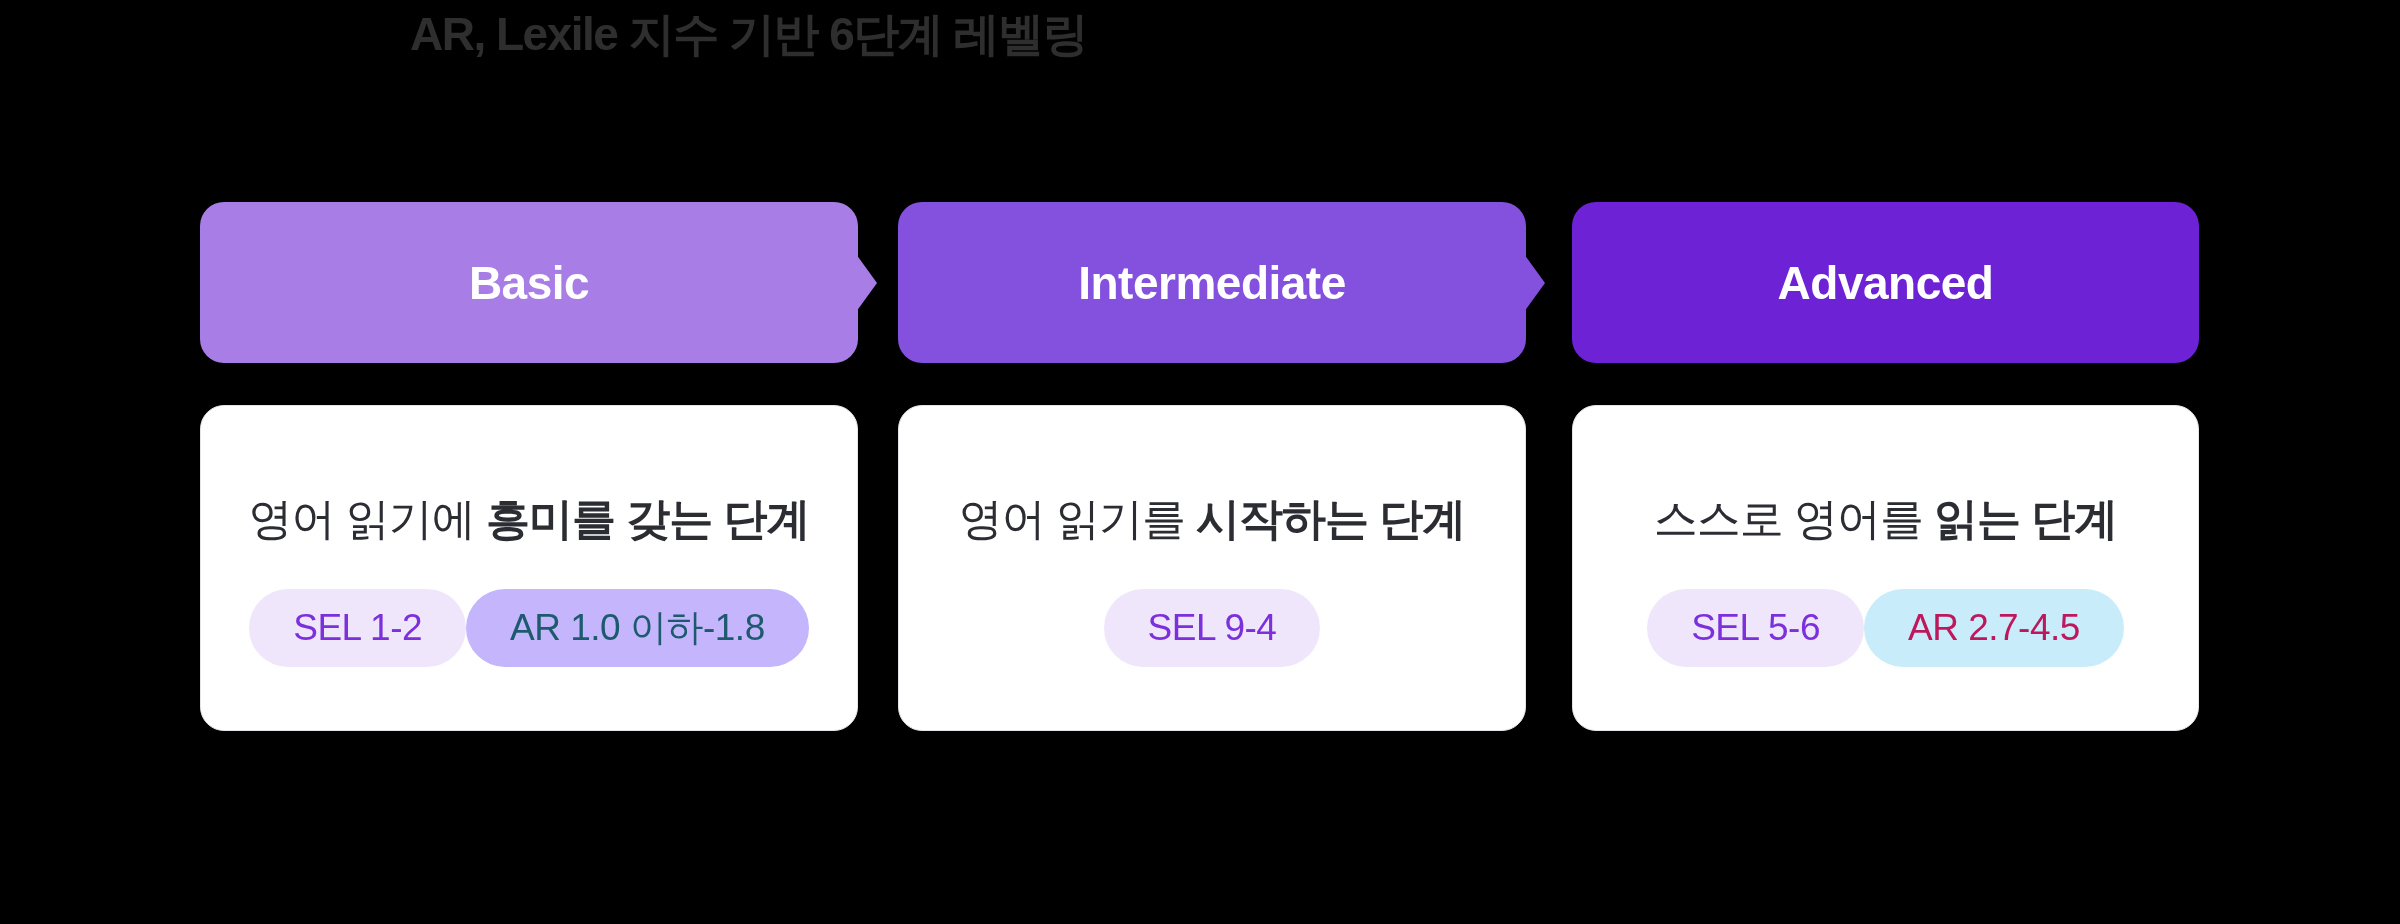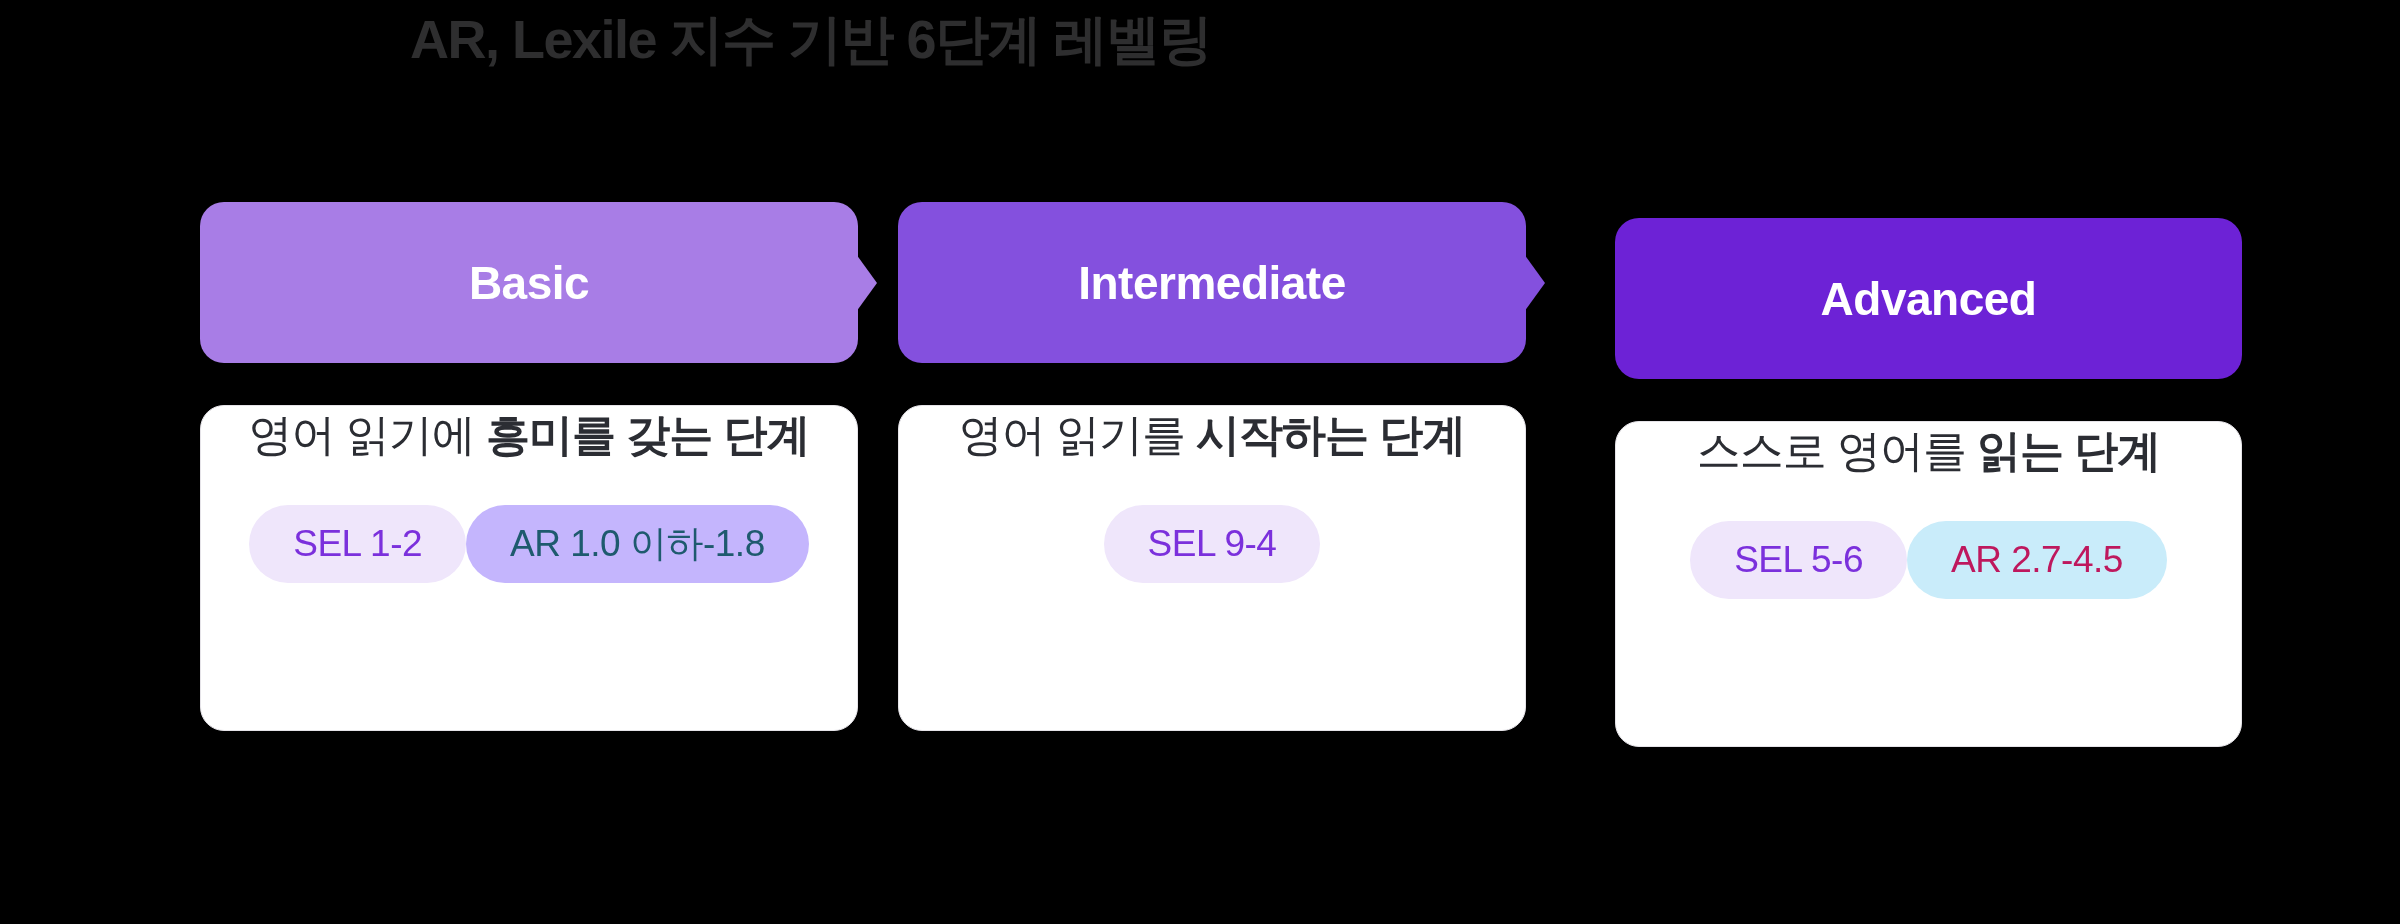--- a/index.html
+++ b/index.html
@@ -12,33 +12,33 @@
     width: 2400px;
     height: 924px;
     background: #000000;
     overflow: hidden;
     font-family: "Liberation Sans", "DejaVu Sans", sans-serif;
   }
   .page-title {
     position: absolute;
     left: 410px;
     top: 8px;
-    font-size: 54px;
+    font-size: 46px;
     line-height: 1.15;
     font-weight: 700;
     letter-spacing: -1.5px;
     white-space: nowrap;
   }
   .column {
     position: absolute;
     top: 202px;
   }
   .col-0 { left: 200px;  width: 658px; }
   .col-1 { left: 898px;  width: 628px; }
-  .col-2 { left: 1615px; width: 627px; margin-top: 16px; }
+  .col-2 { left: 1572px; width: 627px; }
 
   .level-header {
     position: relative;
     height: 161px;
     border-radius: 24px;
     display: flex;
     align-items: center;
     justify-content: center;
     color: #ffffff;
     font-size: 46px;
@@ -59,20 +59,21 @@
   .card {
     box-sizing: border-box;
     margin-top: 42px;
     height: 326px;
     background: #ffffff;
     border: 1px solid #e5e3e8;
     border-radius: 24px;
     display: flex;
     flex-direction: column;
     align-items: center;
+    padding-top: 84px;
   }
   .card-title {
     font-size: 44px;
     line-height: 1.3;
     color: #2b2d33;
     font-weight: 500;
     letter-spacing: -1px;
     white-space: nowrap;
   }
   .card-title .bold-part {

